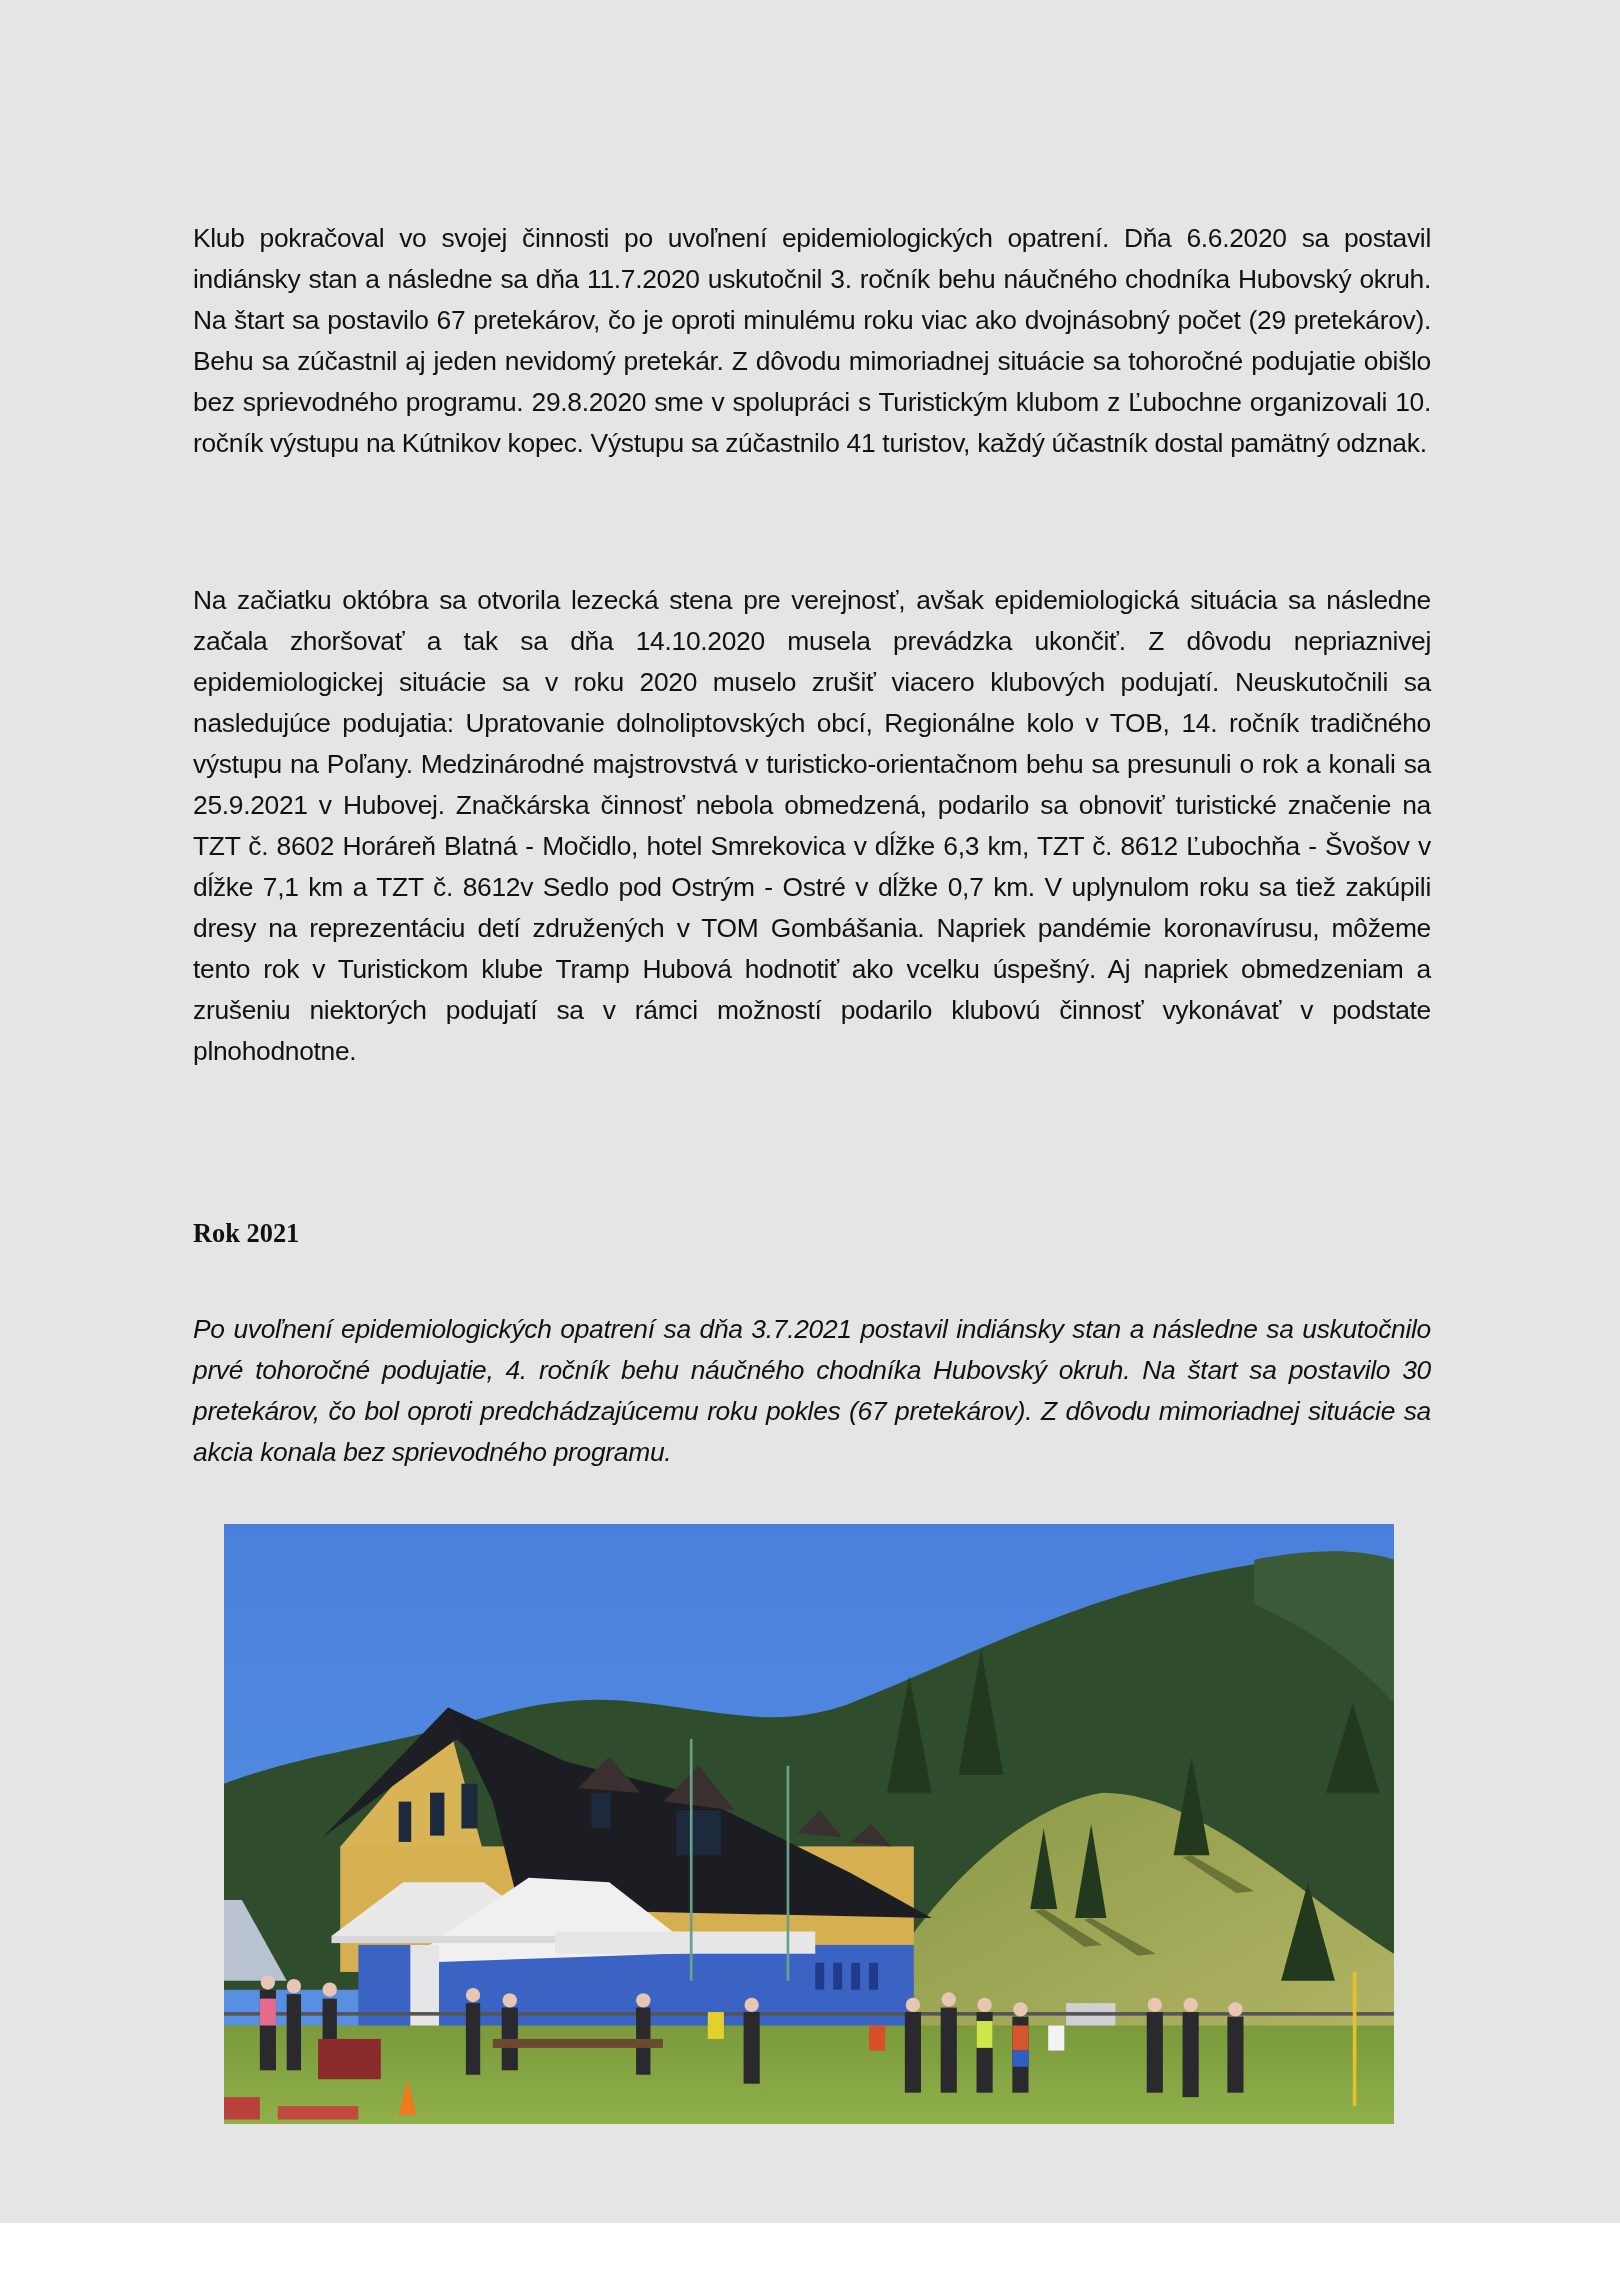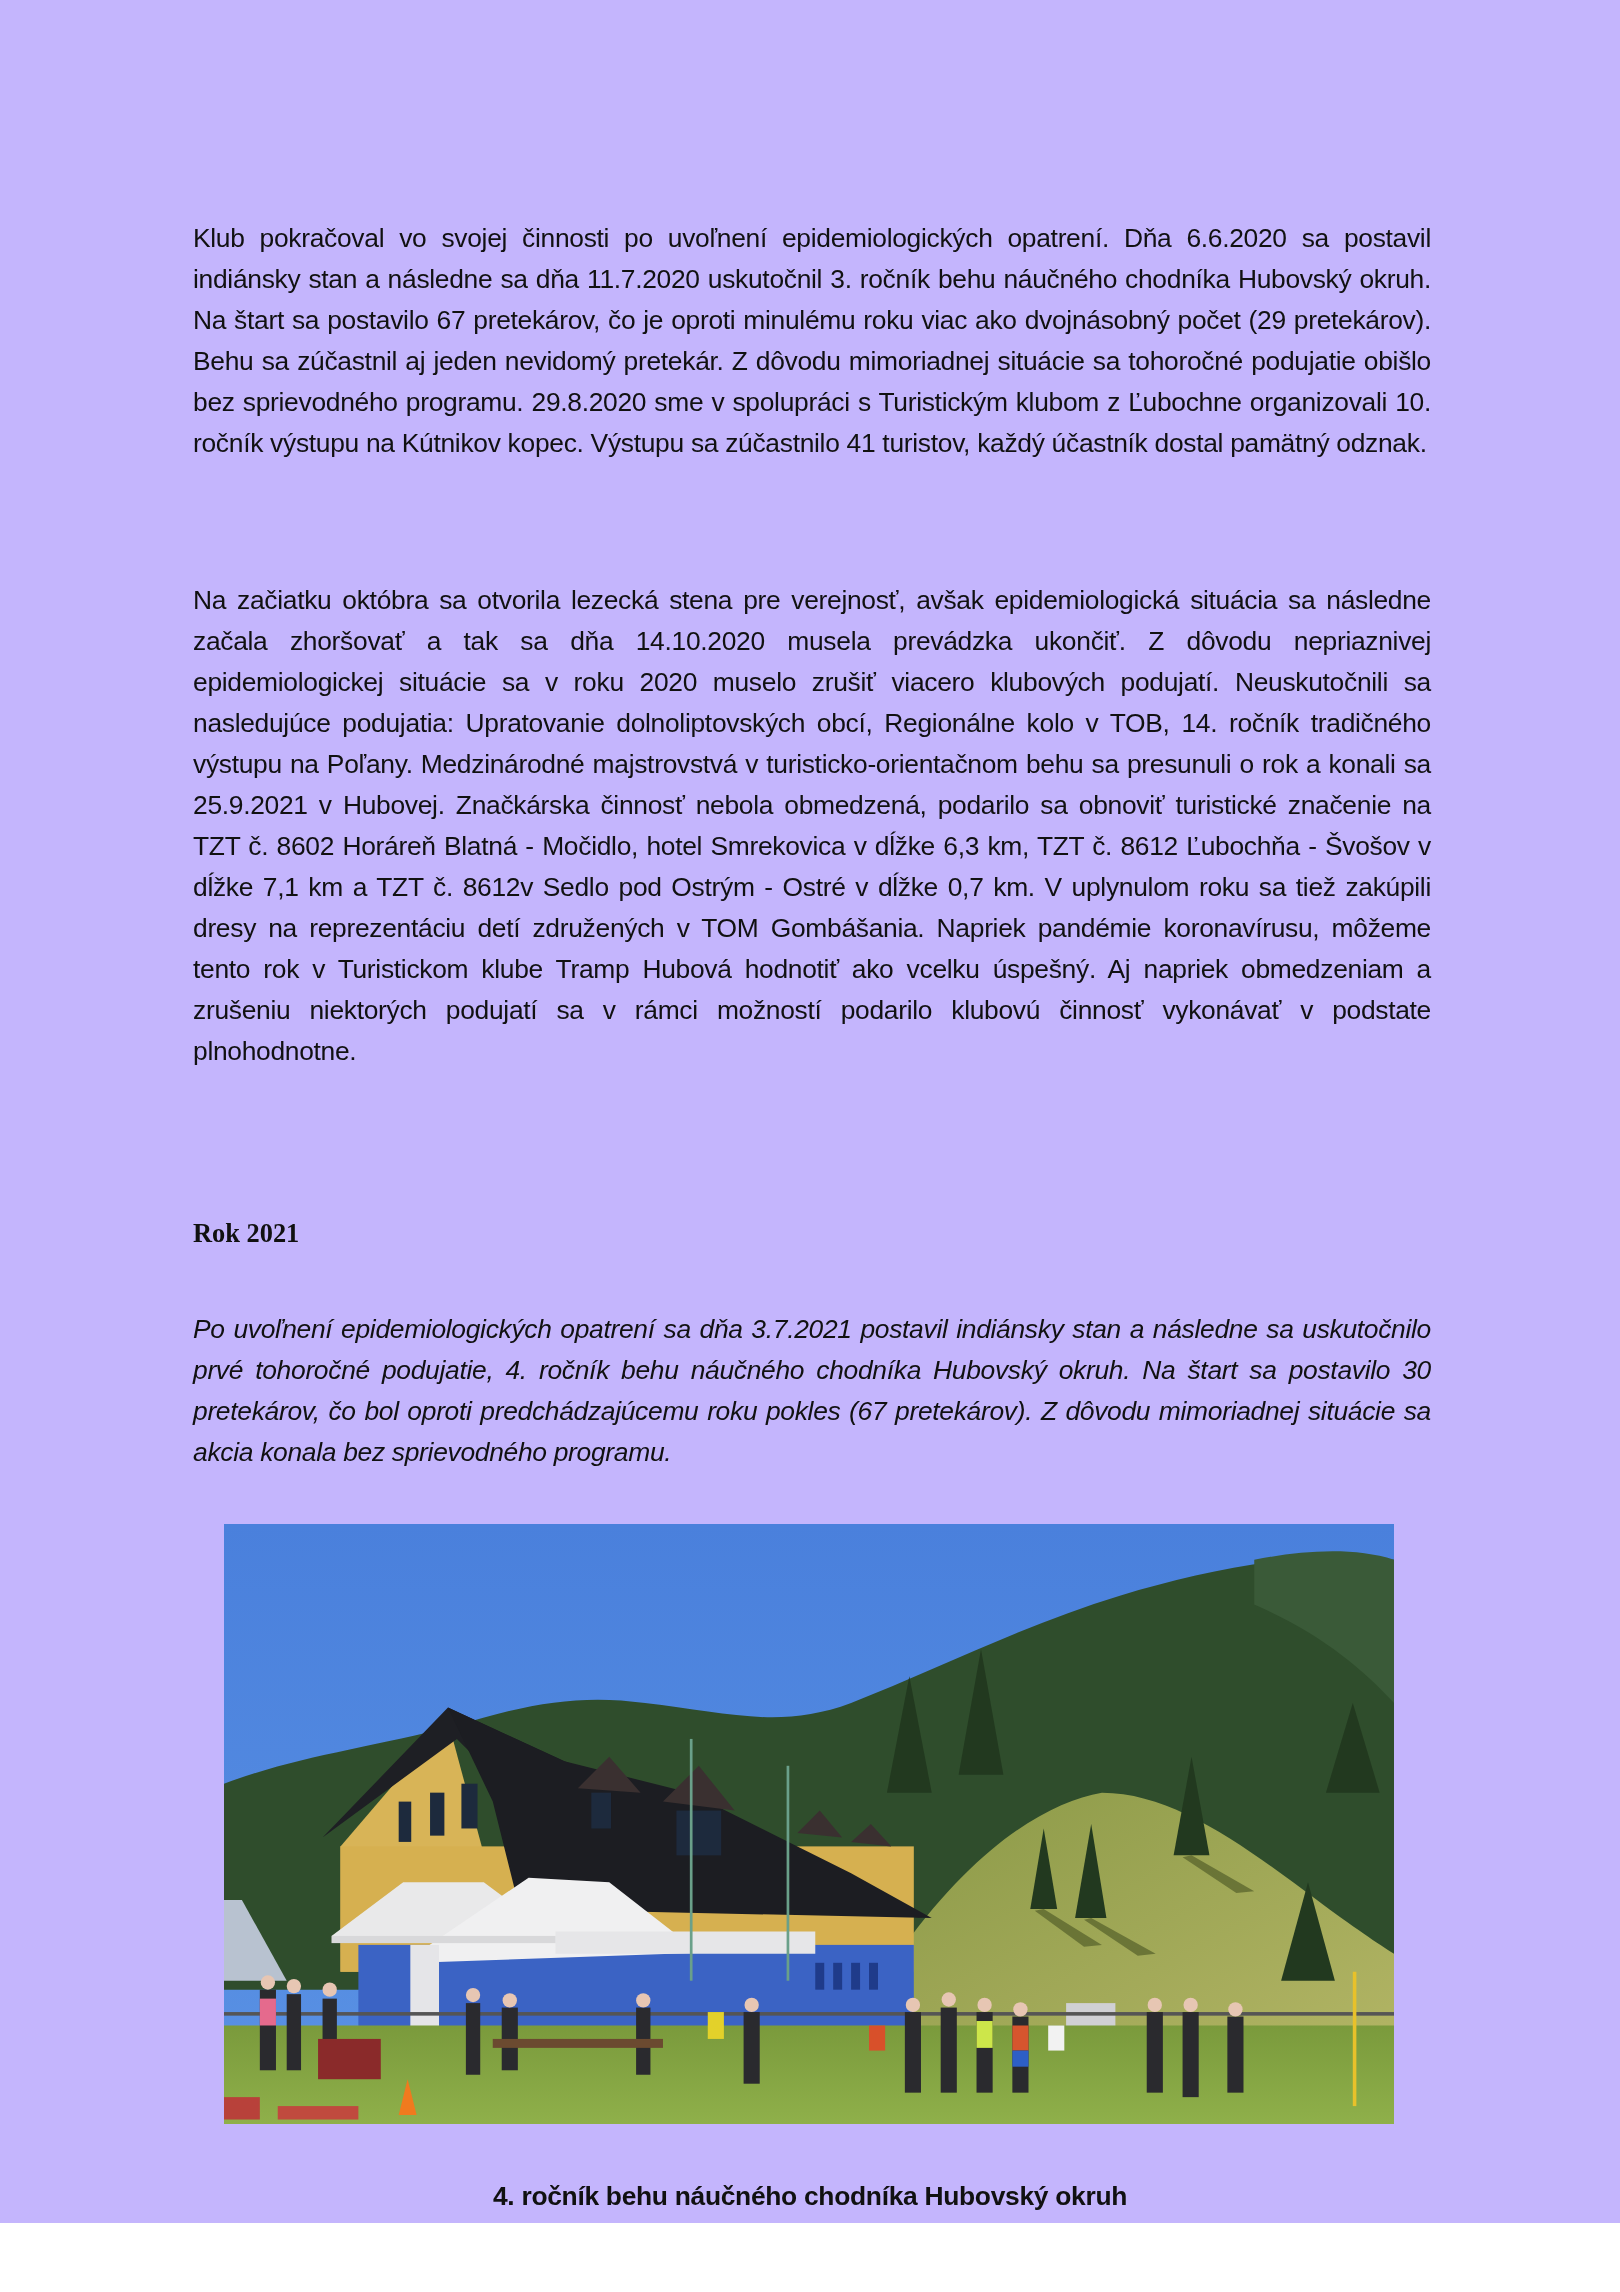--- a/index.html
+++ b/index.html
@@ -1,17 +1,17 @@
 <!DOCTYPE html>
 <html style="font-size:14.3px"><head>
 <meta charset="utf-8">
 <style>
   html, body { margin: 0; padding: 0; background: #ffffff; }
   body { width: 1620px; height: 2293px; position: relative; overflow: hidden; }
-  .page { position: absolute; left: 0; top: 0; width: 1620px; height: 2223px; background: #c4b5fd; }
+  .page { position: absolute; left: 0; top: 0; width: 1620px; height: 2223px; background: #e5e5e5; }
   .text-block {
     position: absolute; left: 193px; width: 1238px;
     font-family: "Liberation Sans", "DejaVu Sans", sans-serif;
     font-size: 26.4px; line-height: 41px; color: #111111;
     text-align: justify; letter-spacing: -0.3px;
   }
   .text-block p { margin: 0; }
   .p1 { top: 218px; }
   .p2 { top: 580px; }
   .heading { position: absolute; left: 193px; top: 1213px;
@@ -175,16 +175,15 @@
       <rect x="300" y="575" width="190" height="10" fill="#6b4a30"></rect>
       <rect x="105" y="575" width="70" height="45" fill="#8a2a2a"></rect>
 
       <path d="M195,660 L205,620 L215,660 Z" fill="#f07a1e"></path>
       <rect x="0" y="640" width="40" height="25" fill="#b8413a"></rect>
       <rect x="60" y="650" width="90" height="15" fill="#c04a3e"></rect>
       <rect x="1260" y="500" width="4" height="150" fill="#e8c12a"></rect>
     </svg>
   </div>
 
-  <div class="caption">4. ročník behu náučného chodníka Hubovský okruh</div>
 
 </div>
 
 
 </body></html>

